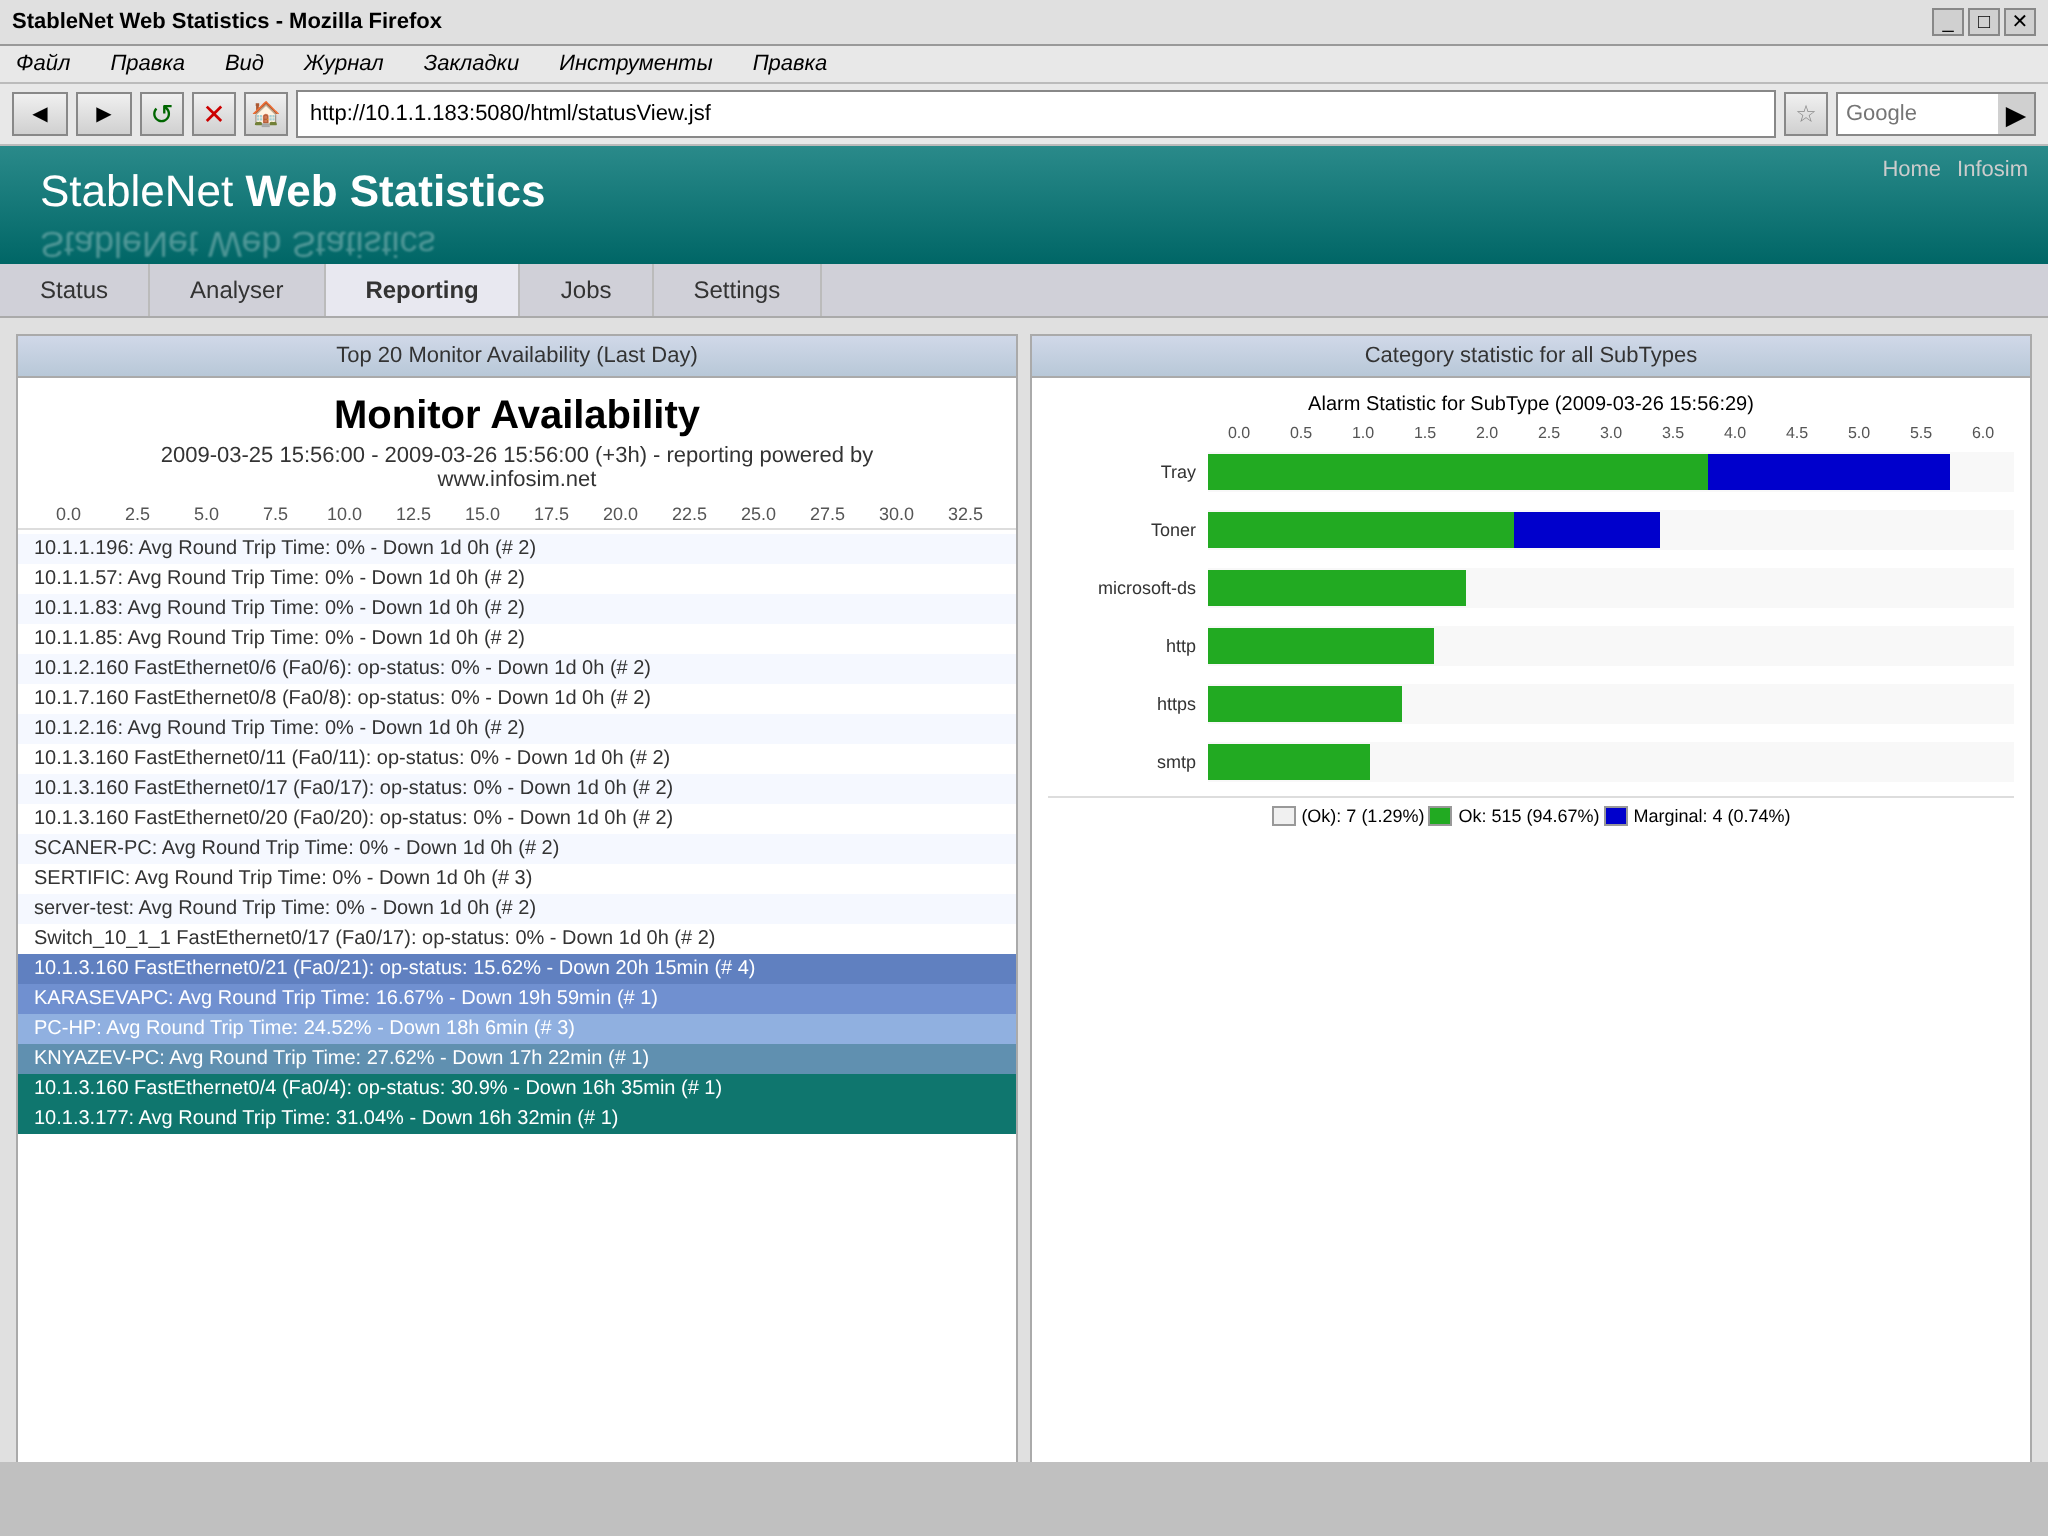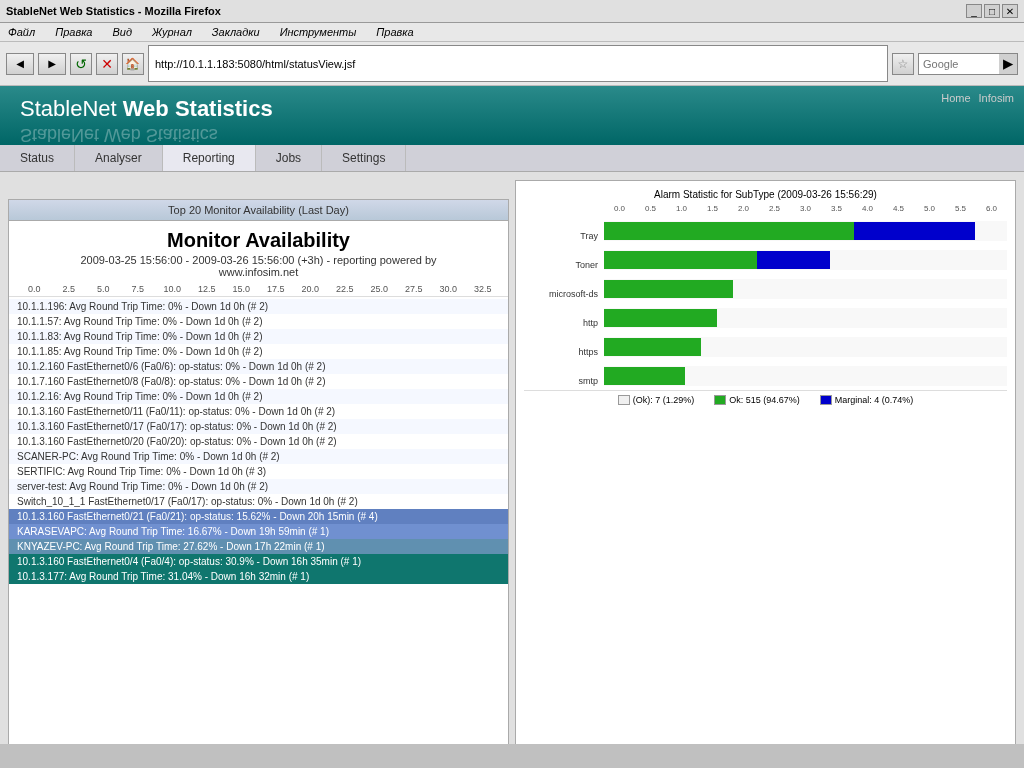--- a/index.html
+++ b/index.html
@@ -46,21 +46,21 @@
     }
     .stop-btn {
       width: 22px; height: 22px; border: 1px solid #888; background: linear-gradient(to bottom, #f0f0f0, #d0d0d0);
       cursor: pointer; display: flex; align-items: center; justify-content: center; font-size: 14px; color: #c00;
     }
     .home-btn {
       width: 22px; height: 22px; border: 1px solid #888; background: linear-gradient(to bottom, #f0f0f0, #d0d0d0);
       cursor: pointer; display: flex; align-items: center; justify-content: center; font-size: 12px;
     }
     .url-bar {
-      flex: 1; height: 37px; border: 1px solid #888; padding: 2px 6px; font-size: 11px; background: white;
+      flex: 1; height: 24px; border: 1px solid #888; padding: 2px 6px; font-size: 11px; background: white;
     }
     .star-btn {
       width: 22px; height: 22px; border: 1px solid #888; background: linear-gradient(to bottom, #f0f0f0, #d0d0d0);
       cursor: pointer; display: flex; align-items: center; justify-content: center; font-size: 12px; color: #888;
     }
     .search-area {
       display: flex; align-items: center; border: 1px solid #888; height: 22px;
     }
     .search-input {
       width: 80px; height: 20px; border: none; padding: 2px 4px; font-size: 11px; outline: none;
@@ -105,21 +105,21 @@
       display: flex;
       padding: 0;
     }
     .nav-tab {
       padding: 6px 20px;
       cursor: pointer;
       font-size: 12px;
       border-right: 1px solid #bbb;
       color: #333;
     }
-    .nav-tab.active { background: #e8e8f0; font-weight: normal; }
+    .nav-tab.active { background: #e8e8f0; font-weight: bold; }
 
     .top-links {
       position: absolute;
       top: 6px;
       right: 10px;
       display: flex;
       gap: 8px;
     }
     .top-link {
       color: #ccc;
@@ -139,21 +139,20 @@
 
     
     .left-panel {
       background: white;
       border: 1px solid #aaa;
       flex: 1;
       margin-right: 6px;
       overflow: hidden;
       display: flex;
       flex-direction: column;
-      margin-top: 19px;
     }
     .panel-header {
       background: linear-gradient(to bottom, #d0d8e8, #b8c8d8);
       padding: 4px 8px;
       font-size: 11px;
       text-align: center;
       border-bottom: 1px solid #aaa;
       color: #333;
     }
     .monitor-title {
@@ -227,21 +226,21 @@
     .x-axis-label { flex: 1; text-align: center; }
 
     .chart-area {
       display: flex;
       flex-direction: column;
       gap: 3px;
       margin-left: 0;
     }
     .chart-row {
       display: flex;
-      align-items: flex-end;
+      align-items: center;
       height: 26px;
     }
     .chart-row-label {
       width: 80px;
       font-size: 9px;
       text-align: right;
       padding-right: 6px;
       color: #333;
     }
     .chart-bars {
@@ -259,21 +258,21 @@
     }
     .bar-blue {
       background: #0000cc;
       height: 18px;
       display: inline-block;
     }
 
     .chart-legend {
       display: flex;
       justify-content: center;
-      gap: 20px;
+      gap: 2px;
       padding: 4px;
       font-size: 9px;
       border-top: 1px solid #ddd;
       margin-top: 4px;
     }
     .legend-item {
       display: flex;
       align-items: center;
       gap: 3px;
     }
@@ -375,27 +374,29 @@
           <div class="monitor-item normal">10.1.2.16: Avg Round Trip Time: 0% - Down 1d 0h (# 2)</div>
           <div class="monitor-item normal">10.1.3.160 FastEthernet0/11 (Fa0/11): op-status: 0% - Down 1d 0h (# 2)</div>
           <div class="monitor-item normal">10.1.3.160 FastEthernet0/17 (Fa0/17): op-status: 0% - Down 1d 0h (# 2)</div>
           <div class="monitor-item normal">10.1.3.160 FastEthernet0/20 (Fa0/20): op-status: 0% - Down 1d 0h (# 2)</div>
           <div class="monitor-item normal">SCANER-PC: Avg Round Trip Time: 0% - Down 1d 0h (# 2)</div>
           <div class="monitor-item normal">SERTIFIC: Avg Round Trip Time: 0% - Down 1d 0h (# 3)</div>
           <div class="monitor-item normal">server-test: Avg Round Trip Time: 0% - Down 1d 0h (# 2)</div>
           <div class="monitor-item normal">Switch_10_1_1 FastEthernet0/17 (Fa0/17): op-status: 0% - Down 1d 0h (# 2)</div>
           <div class="monitor-item highlight-blue">10.1.3.160 FastEthernet0/21 (Fa0/21): op-status: 15.62% - Down 20h 15min (# 4)</div>
           <div class="monitor-item highlight-blue2">KARASEVAPC: Avg Round Trip Time: 16.67% - Down 19h 59min (# 1)</div>
+          <div class="monitor-item highlight-green">PC-HP: Avg Round Trip Time: 24.52% - Down 18h 6min (# 3)</div>
           <div class="monitor-item highlight-teal">KNYAZEV-PC: Avg Round Trip Time: 27.62% - Down 17h 22min (# 1)</div>
           <div class="monitor-item highlight-dark">10.1.3.160 FastEthernet0/4 (Fa0/4): op-status: 30.9% - Down 16h 35min (# 1)</div>
           <div class="monitor-item highlight-dark">10.1.3.177: Avg Round Trip Time: 31.04% - Down 16h 32min (# 1)</div>
         </div>
     </div>
 
     <div class="right-panel">
+      <div class="panel-header">Category statistic for all SubTypes</div>
       <div class="chart-container">
         <div class="chart-title">Alarm Statistic for SubType (2009-03-26 15:56:29)</div>
         <div class="x-axis-labels" id="x-axis-labels">
             <span class="x-axis-label">0.0</span>
             <span class="x-axis-label">0.5</span>
             <span class="x-axis-label">1.0</span>
             <span class="x-axis-label">1.5</span>
             <span class="x-axis-label">2.0</span>
             <span class="x-axis-label">2.5</span>
             <span class="x-axis-label">3.0</span>

